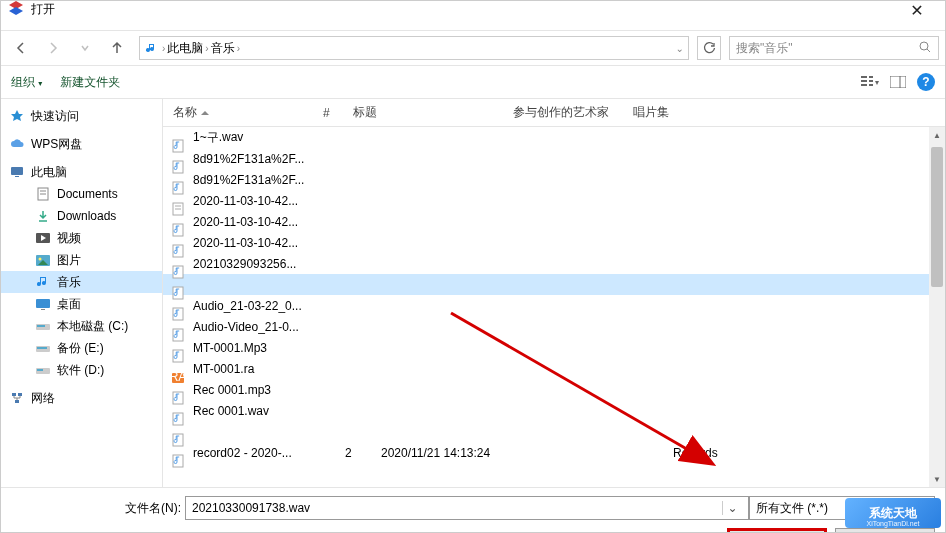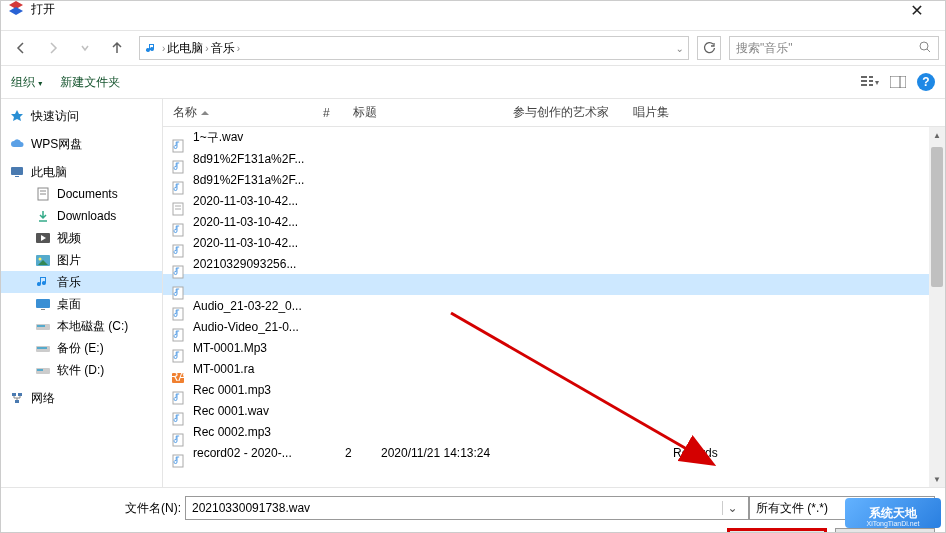--- a/index.html
+++ b/index.html
@@ -488,21 +488,20 @@
           <span class="file-artist"></span>
           <span class="file-album"></span>
         </div>
         <div class="file-row">
           <span class="file-icon">
             <svg width="14" height="14">
               <rect x="2" y="1" width="10" height="12" fill="#fff" stroke="#aaa"></rect>
               <path d="M6 3v5a1.5 1.5 0 1 1-.8-1.3V3h3" stroke="#5aa0e6" fill="none"></path>
             </svg>
           </span>
-          <span class="file-name">Rec 0002.mp3</span>
           <span class="file-num"></span>
           <span class="file-title"></span>
           <span class="file-artist"></span>
           <span class="file-album"></span>
         </div>
         <div class="file-row">
           <span class="file-icon">
             <svg width="14" height="14">
               <rect x="2" y="1" width="10" height="12" fill="#fff" stroke="#aaa"></rect>
               <path d="M6 3v5a1.5 1.5 0 1 1-.8-1.3V3h3" stroke="#5aa0e6" fill="none"></path>

